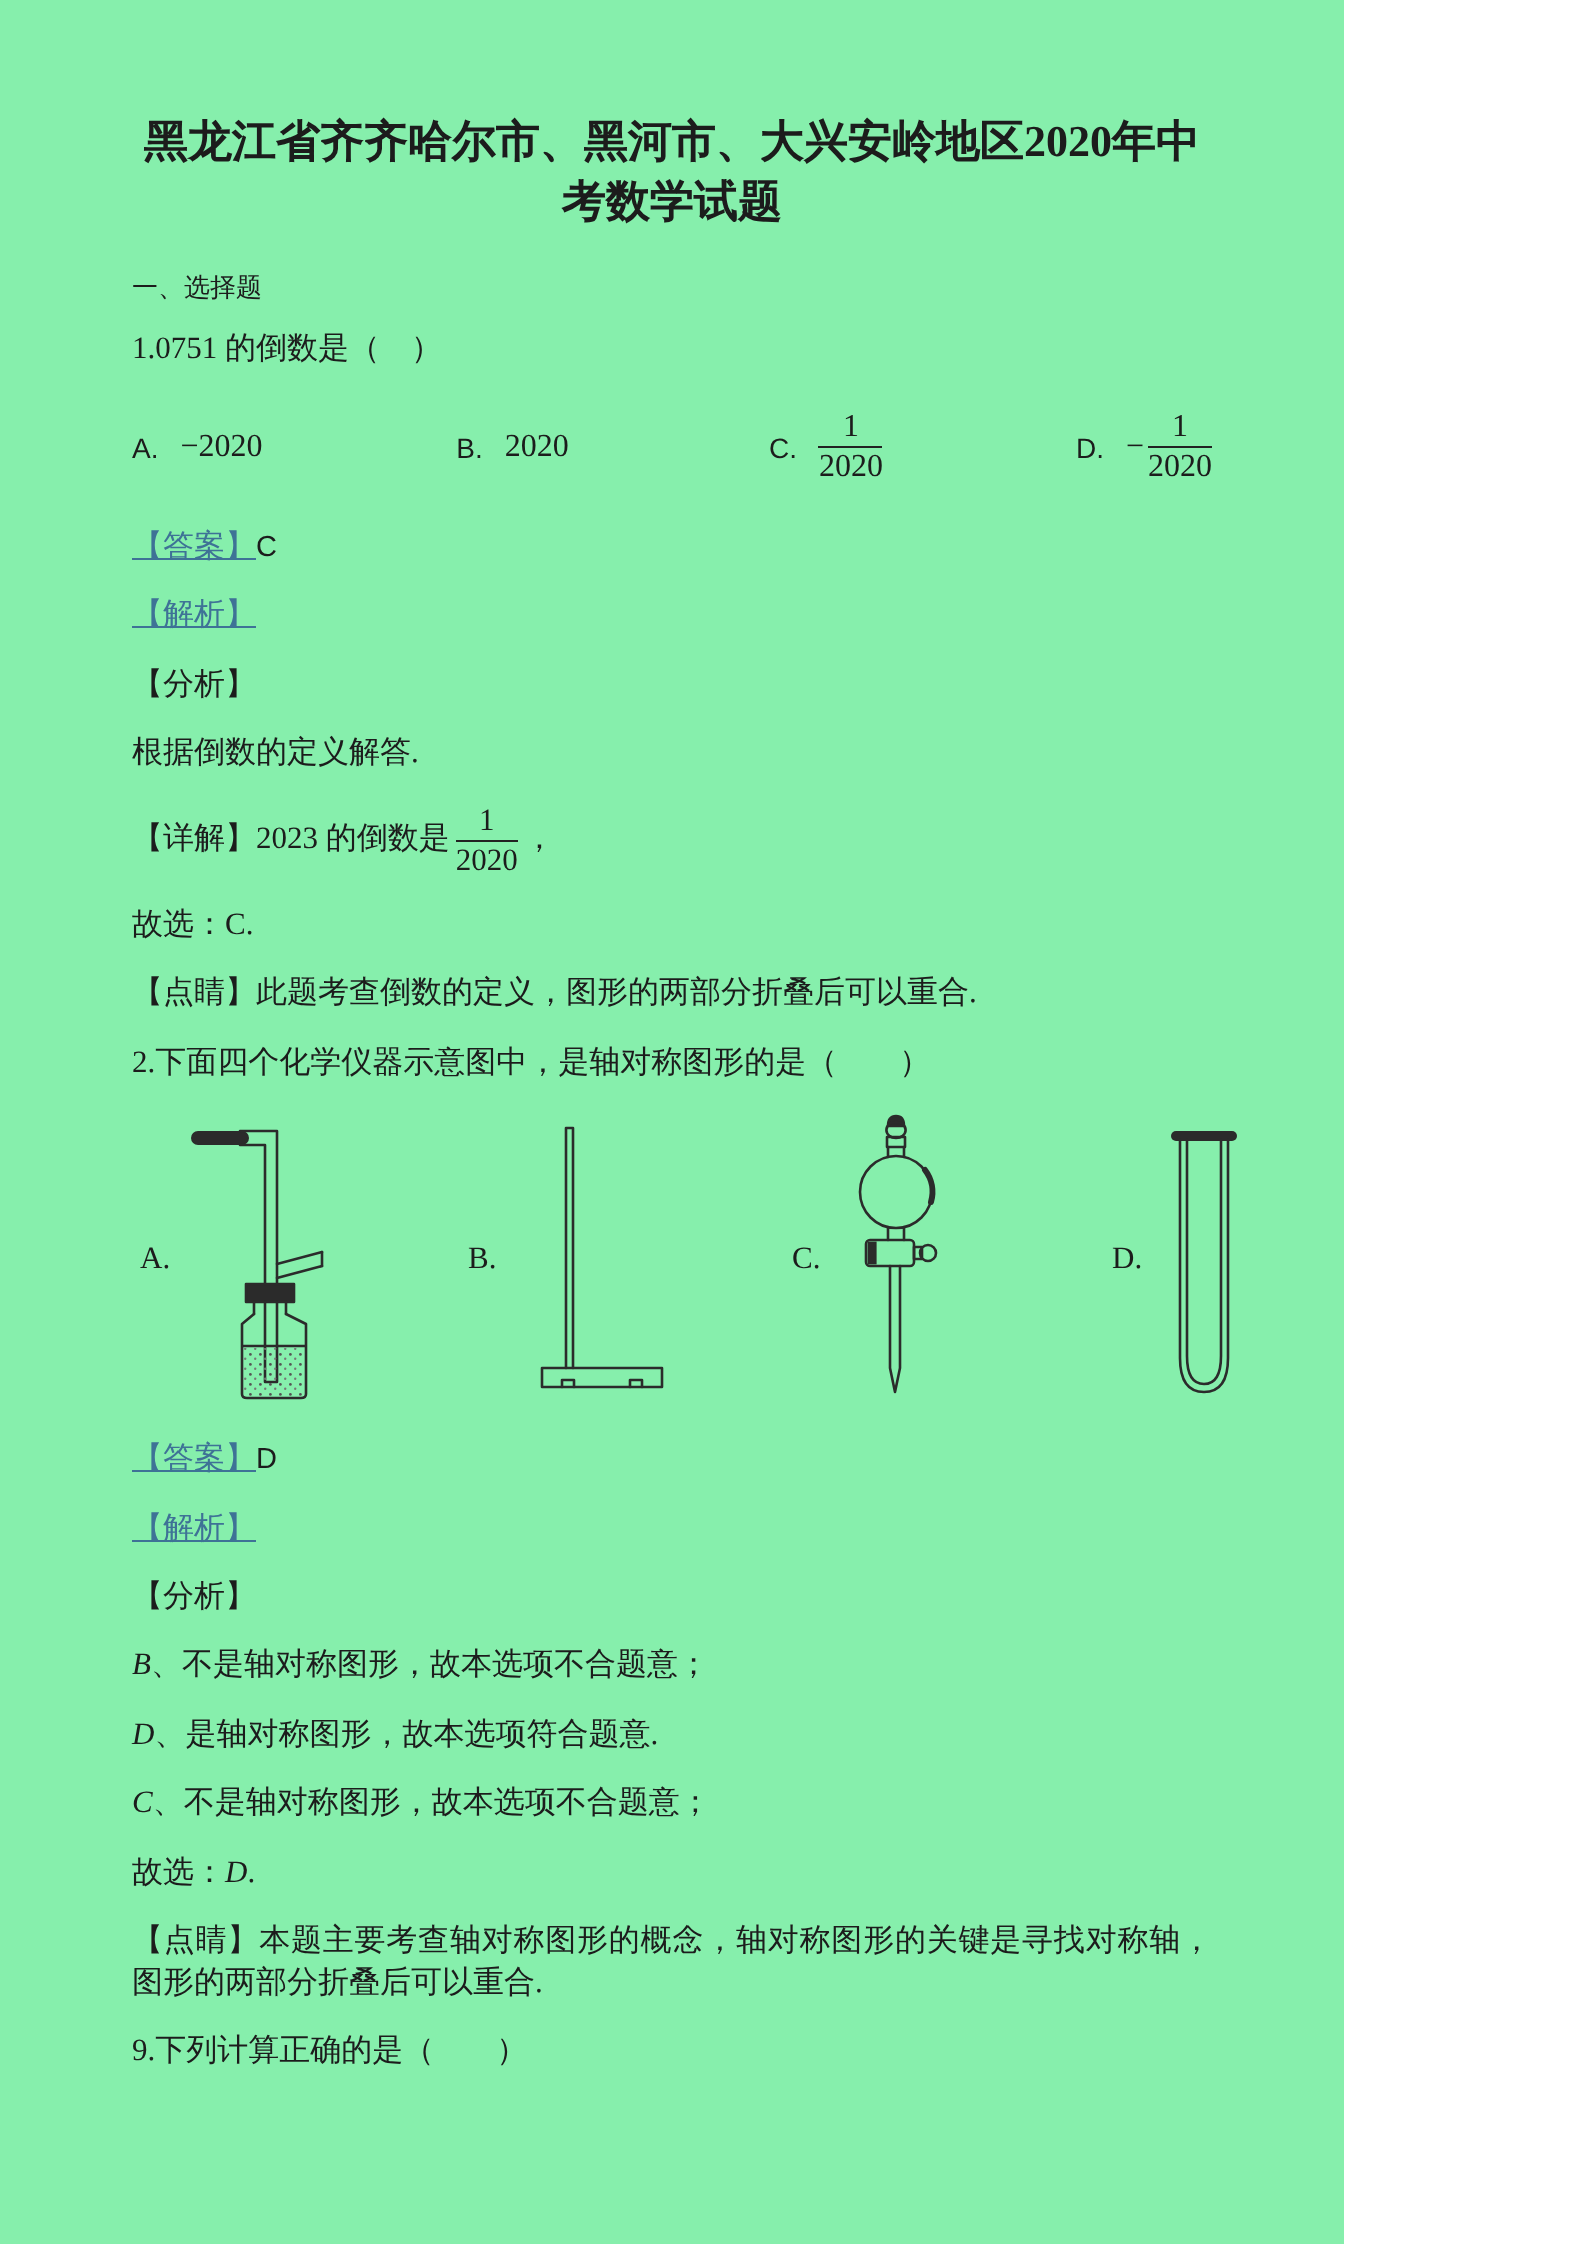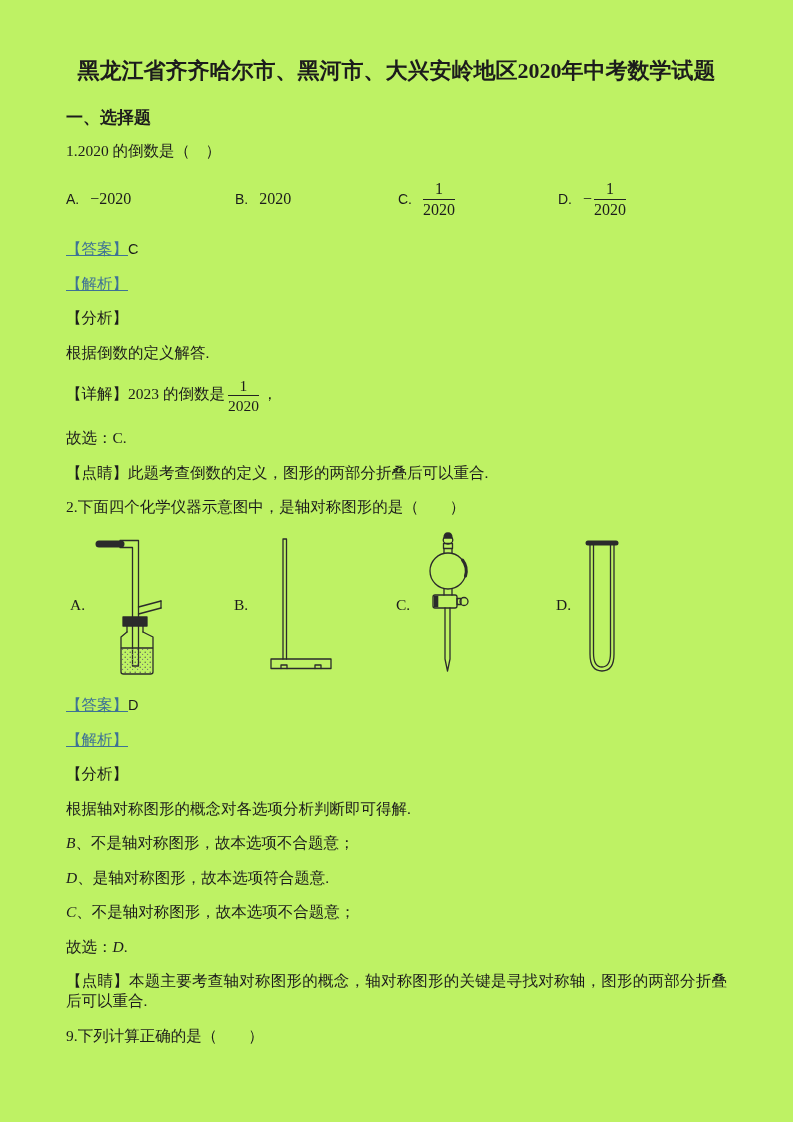--- a/index.html
+++ b/index.html
@@ -1,37 +1,37 @@
 <!DOCTYPE html>
 <html><head>
 <meta charset="utf-8">
 <style>
   html,body{margin:0;padding:0;background:#ffffff;}
   .page{
     position:relative;
-    width:793px;height:1122px;
+    width:672px;height:1122px;
     box-sizing:border-box;
     padding:56px 66px 10px 66px;
-    background:#bef264;
+    background:#86efac;
     color:#1c1c1c;
     font-family:"Liberation Serif","DejaVu Serif",serif;
     font-size:15.5px;
     overflow:hidden;
   }
   .doc-title{
     margin:0 0 20px 0;
     font-size:22px;
     font-weight:700;
     text-align:center;
     line-height:1.35;
   }
   .section-h{
     margin:0 0 12px 0;
-    font-size:17px;
-    font-weight:700;
+    font-size:13px;
+    font-weight:400;
   }
   p{margin:0 0 14px 0;line-height:1.32;}
   .stem{margin-bottom:12px;}
   .blue{color:#3e7296;text-decoration:underline;}
   .sans{font-family:"Liberation Sans","DejaVu Sans",sans-serif;font-size:14.5px;}
   .it{font-style:italic;}
   .justify{text-align:justify;}
   
   .opt-row{
     display:flex;align-items:center;
@@ -60,21 +60,21 @@
   .appar{stroke:#2b2b2b;stroke-width:1.3;fill:none;stroke-linejoin:round;stroke-linecap:round;}
 </style>
 </head>
 <body>
 
 <div class="page">
 
   <h1 class="doc-title">黑龙江省齐齐哈尔市、黑河市、大兴安岭地区2020年中考数学试题</h1>
   <h2 class="section-h">一、选择题</h2>
 
-  <p class="stem">1.2020 的倒数是（　）</p>
+  <p class="stem">1.0751 的倒数是（　）</p>
 
   <div class="opt-row">
     <div class="opt opt-a">
       <span class="opt-label">A.</span>
       <span class="opt-val">−2020</span>
     </div>
     <div class="opt opt-b">
       <span class="opt-label">B.</span>
       <span class="opt-val">2020</span>
     </div>
@@ -186,21 +186,20 @@
           </g>
         </svg>
       </span>
     </div>
 
   </div>
 
   <p><span class="blue">【答案】</span><span class="sans">D</span></p>
   <p><span class="blue">【解析】</span></p>
   <p><span>【分析】</span></p>
-  <p>根据轴对称图形的概念对各选项分析判断即可得解.</p>
 
   <p><span class="it">B</span><span>、不是轴对称图形，故本选项不合题意；</span></p>
   <p><span class="it">D</span><span>、是轴对称图形，故本选项符合题意.</span></p>
   <p><span class="it">C</span><span>、不是轴对称图形，故本选项不合题意；</span></p>
 
   <p><span>故选：</span><span class="it">D</span><span>.</span></p>
 
   <p class="justify"><span>【点睛】</span><span>本题主要考查轴对称图形的概念，轴对称图形的关键是寻找对称轴，图形的两部分折叠后可以重合.</span></p>
 
   <p class="stem">9.下列计算正确的是（　　）</p>

